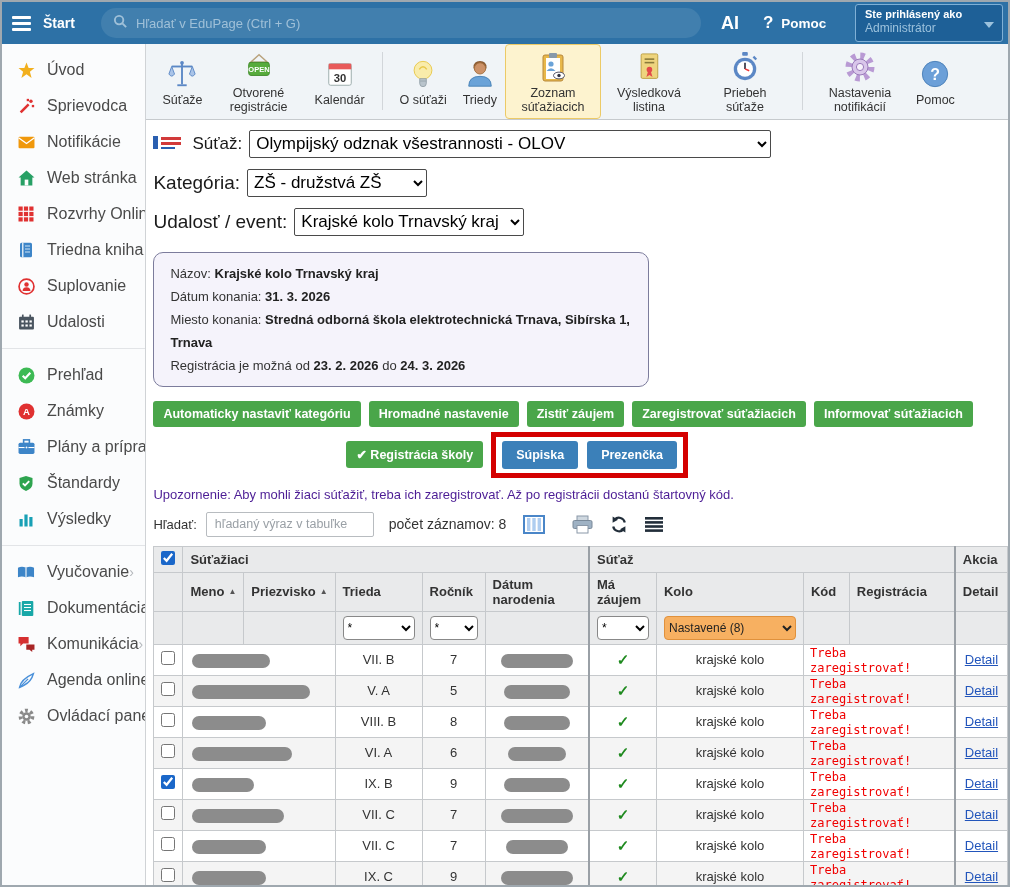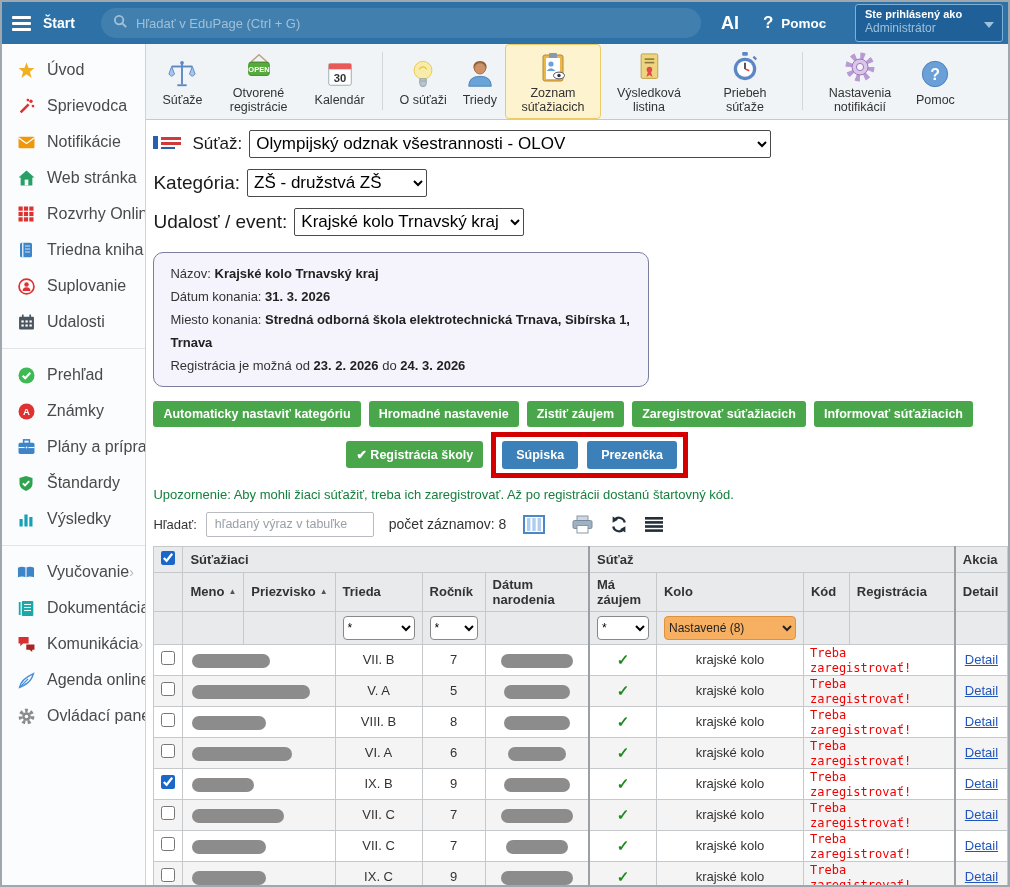--- a/index.html
+++ b/index.html
@@ -61,21 +61,21 @@
   .info-line { font-size:13px; color:#333; line-height:23px; }
   .info-line b { color:#222; }
 
   .btn-row { display:flex; gap:8px; margin-top:2px; }
   .btn-row2 { display:flex; align-items:center; gap:8px; margin-left:193px; margin-top:5px; }
   .btn { border:none; border-radius:3px; color:#fff; font-weight:bold; font-size:12.5px; font-family:"Liberation Sans",sans-serif; padding:6px 10px; cursor:pointer; white-space:nowrap; }
   .btn-green { background:#4aa64a; }
   .btn-blue { background:#3b80b9; padding:7px 14px; }
   .red-annotation { border:5px solid #d40000; padding:4px 6px; display:inline-flex; gap:9px; background:#fff; }
 
-  .warning { color:#15803d; font-size:13px; margin-top:9px; }
+  .warning { color:#4c1d95; font-size:13px; margin-top:9px; }
 
   .search-row { display:flex; align-items:center; margin-top:10px; gap:9px; }
   .s-label { font-size:13px; color:#333; }
   .s-input { width:168px; height:25px; border:1px solid #b8bcc0; border-radius:2px; padding:0 8px; font-size:12.5px; font-family:"Liberation Sans",sans-serif; color:#333; }
   .s-input::placeholder { color:#9aa0a6; }
   .records { font-size:14px; color:#333; margin-left:6px; }
   .tool-icon { display:inline-flex; align-items:center; margin-left:8px; cursor:pointer; }
 
   
   table.grid { border-collapse:collapse; margin-top:9px; table-layout:fixed; }

